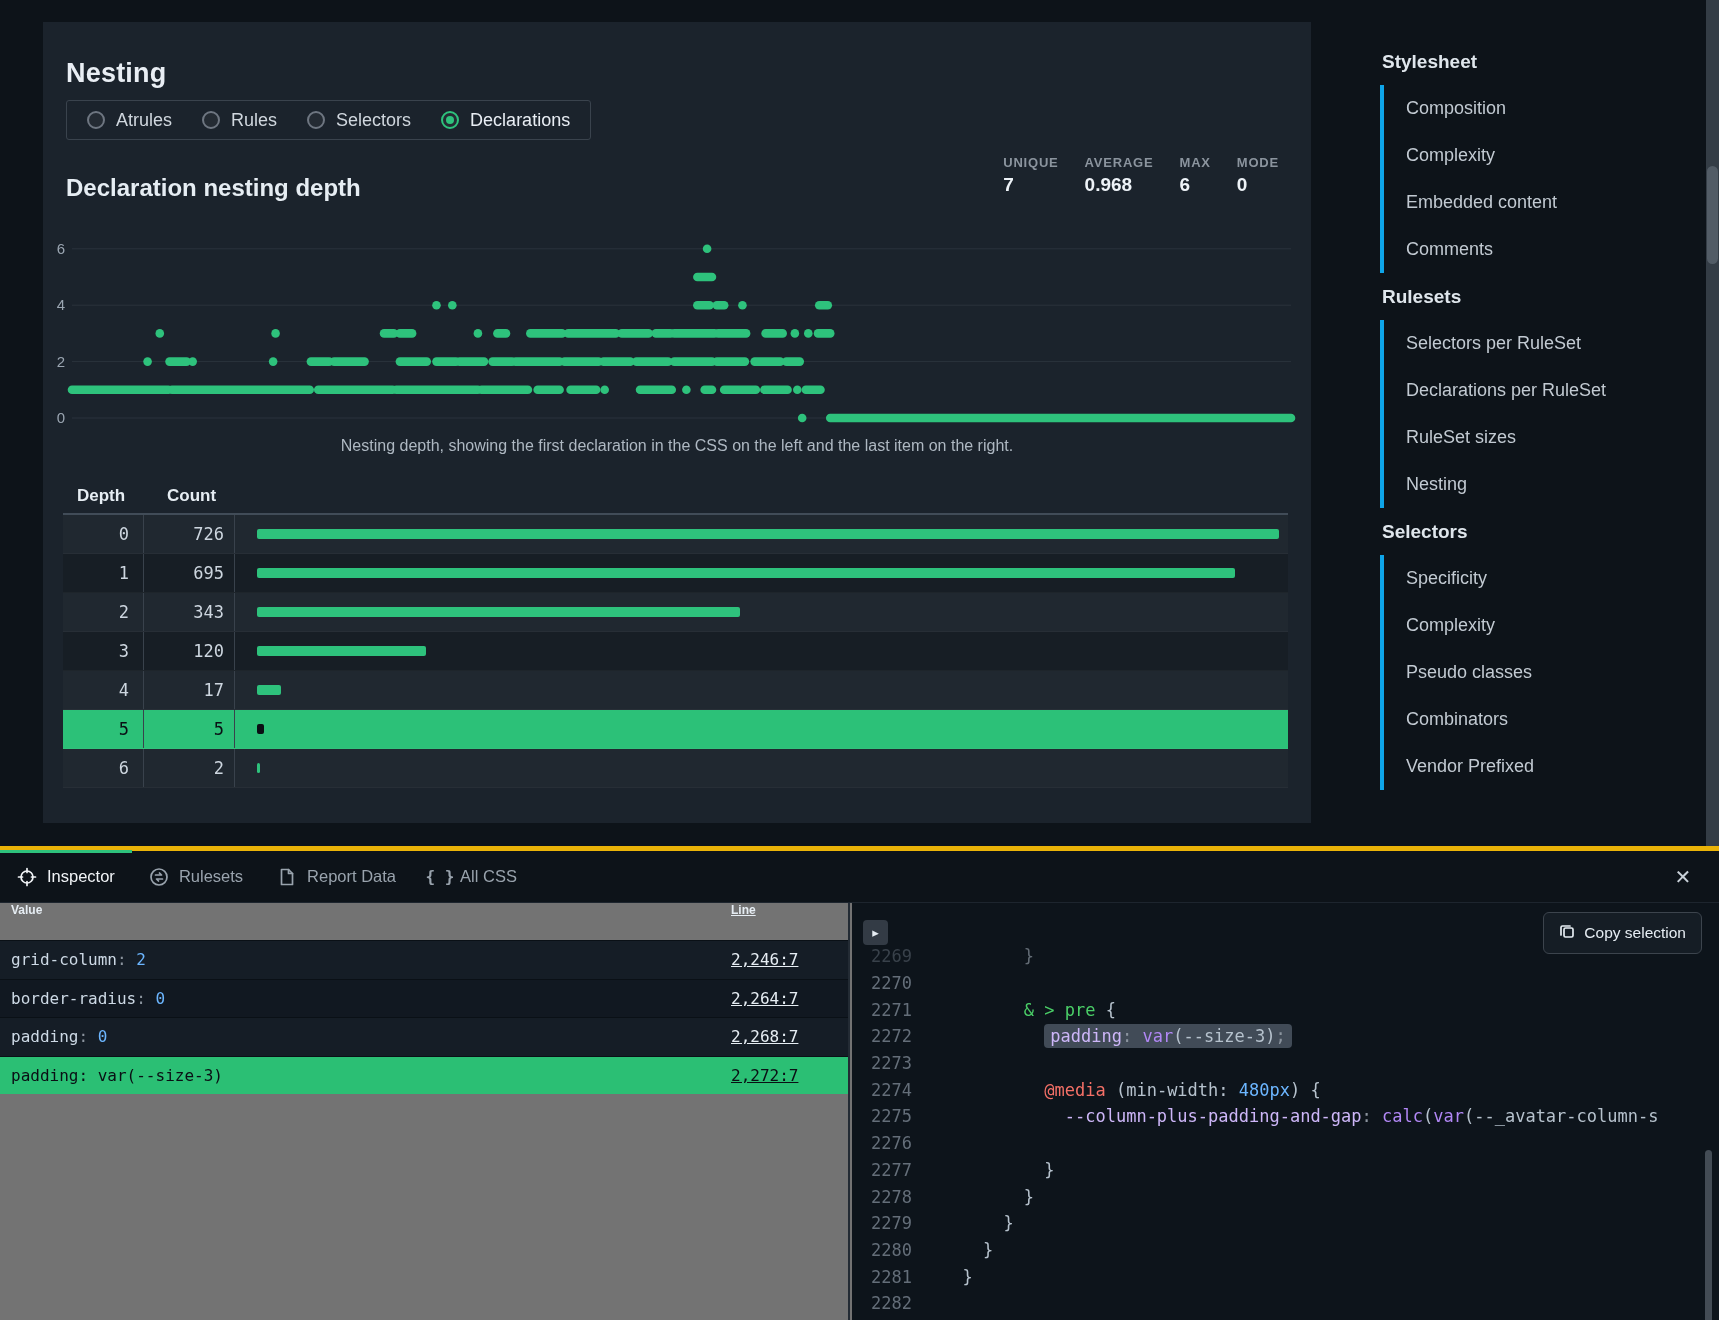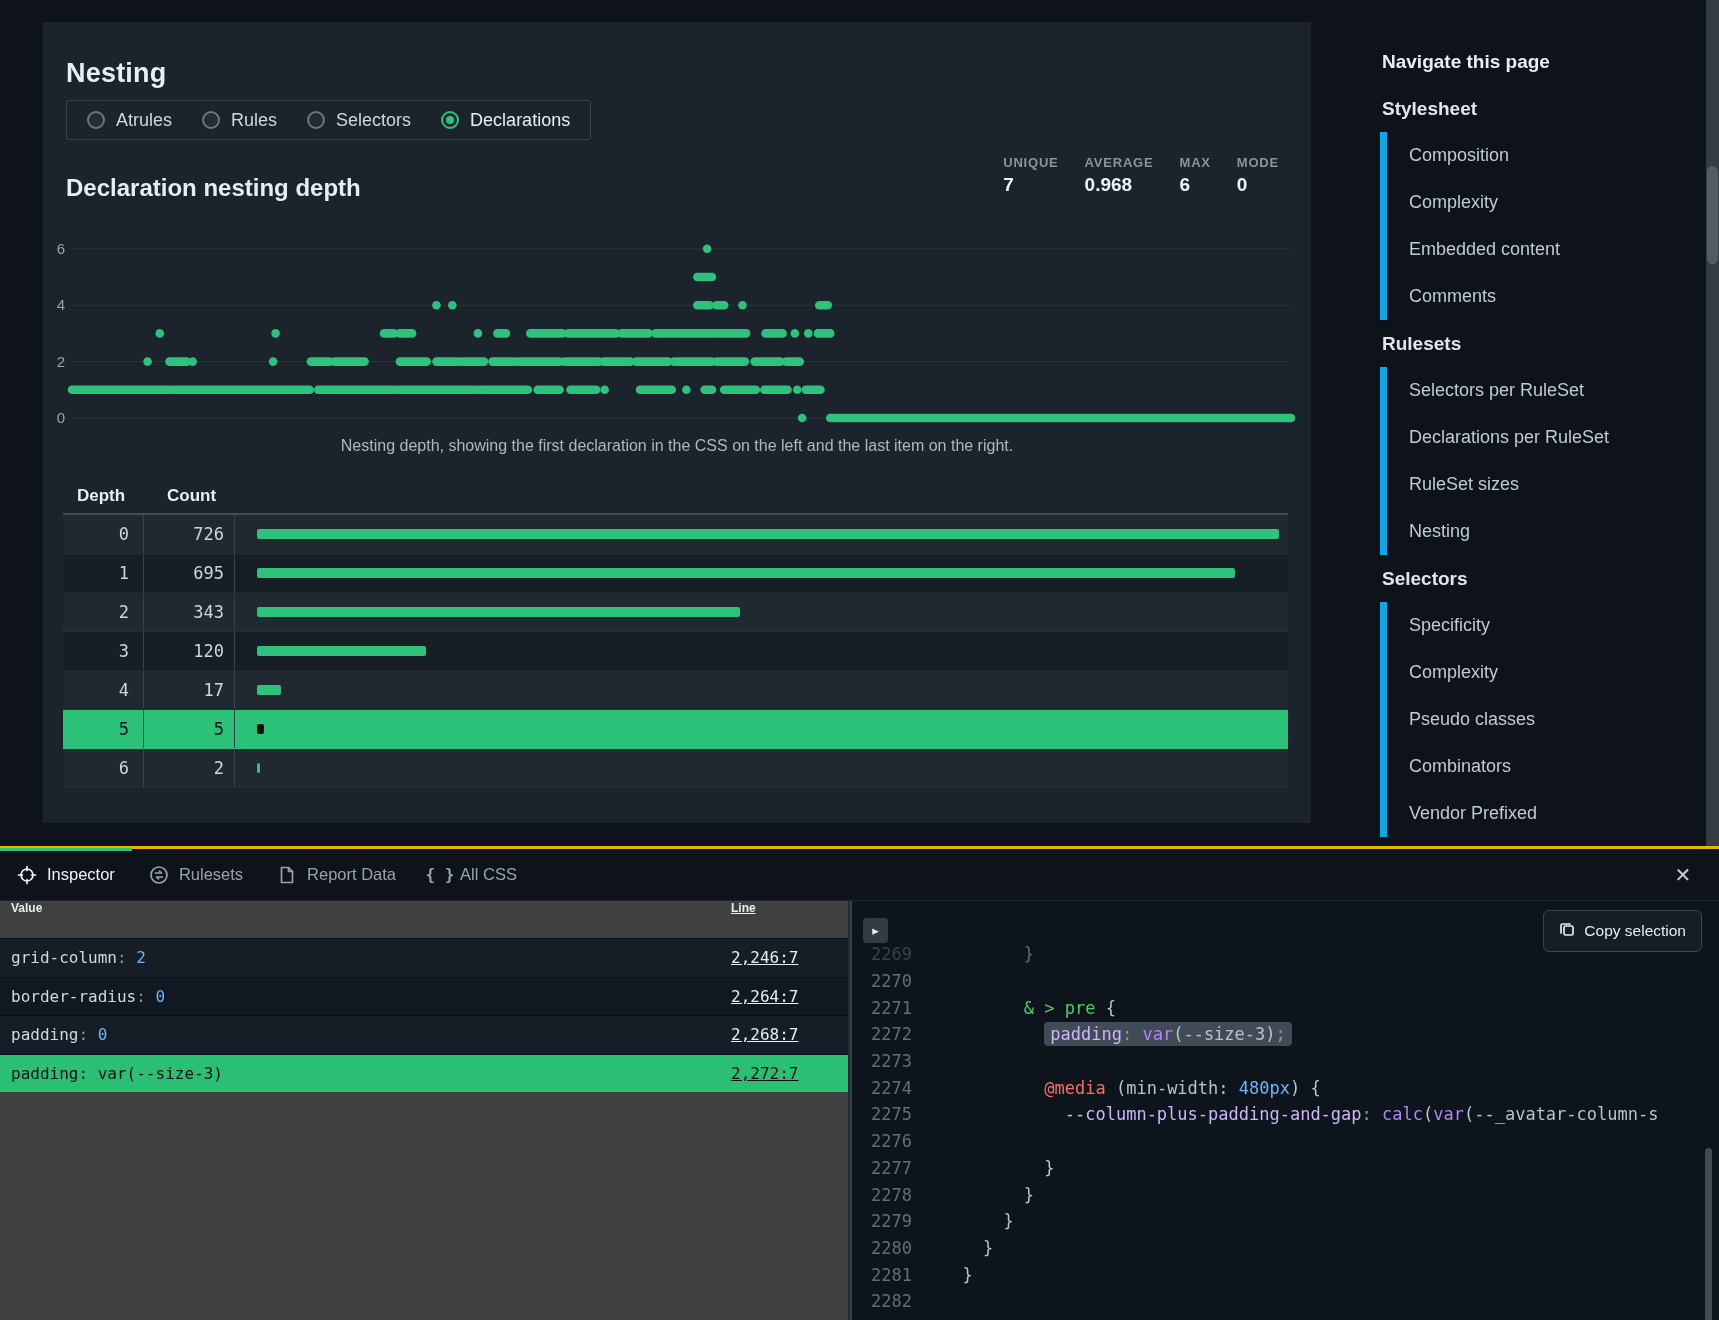--- a/index.html
+++ b/index.html
@@ -36,29 +36,29 @@
   .dt-row .c-count { width:91px; text-align:right; padding-right:10px; border-right:1px solid #39424c; align-self:stretch; display:flex; align-items:center; justify-content:flex-end; }
   .dt-row .c-bar { flex:1; padding-left:22px; }
   .dt-bar { height:10px; border-radius:2px; background:#2ec27c; }
   .dt-row.hl { background:#2cc178; color:#0a0f14; }
   .dt-row.hl .dt-bar { background:#0a0f14; }
 
   
   .sidebar { position:absolute; left:1380px; top:38px; width:316px; line-height:47px; }
   .sb-title { font-size:19px; font-weight:700; color:#e9eef4; padding-left:2px; }
   .sb-heading { font-size:19px; font-weight:700; color:#dfe6ec; padding-left:2px; }
-  .sb-group ul { list-style:none; border-left:7px solid #0ea5e9; padding-left:22px; }
+  .sb-group ul { list-style:none; border-left:4px solid #0ea5e9; padding-left:22px; }
   .sb-item { font-size:18px; color:#c2cad2; cursor:pointer; white-space:nowrap; }
 
   
   .page-scroll { position:absolute; left:1706px; top:0; width:13px; height:846px; background:#343d46; }
   .page-scroll .thumb { position:absolute; left:1px; top:166px; width:11px; height:98px; background:#525c66; border-radius:6px; }
 
   
-  .bottom { position:absolute; left:0; top:846px; width:1719px; height:474px; background:#404040; border-top:3px solid #eab308; }
+  .bottom { position:absolute; left:0; top:846px; width:1719px; height:474px; background:#737373; border-top:5px solid #eab308; }
   .tabbar { position:absolute; left:0; top:0; width:100%; height:52px; display:flex; align-items:stretch; border-bottom:1px solid #1d252e; background:#0d1319; }
   .tab { position:relative; display:flex; align-items:center; gap:10px; padding:0 17px; font-size:16.5px; color:#99a3ad; cursor:pointer; }
   .tab.active { color:#f0f3f6; }
   .tab.active::before { content:""; position:absolute; left:0; right:0; top:-1px; height:3px; background:#2ec27c; }
   .tab .ticon { display:inline-flex; width:20px; height:20px; align-items:center; justify-content:center; }
   .tab .braces { font-family:"DejaVu Sans Mono", monospace; font-size:16px; font-weight:700; }
   .close-btn { position:absolute; right:24px; top:14px; width:24px; height:24px; color:#c9d1d9; font-size:20px; line-height:24px; text-align:center; cursor:pointer; }
 
   
   .value-panel { position:absolute; left:0; top:52px; width:850px; height:422px; border-right:2px solid #232b34; }
@@ -257,21 +257,20 @@
         <div class="c-depth">6</div>
         <div class="c-count">2</div>
         <div class="c-bar">
           <div class="dt-bar" style="width: 3px;"></div>
         </div>
       </div>
     </div>
 </div>
 
 <aside class="sidebar">
-  <div class="sb-title">Navigate this page</div>
   <div id="sidebarGroups">
       <div class="sb-group">
         <div class="sb-heading">Stylesheet</div>
         <ul>
           <li class="sb-item">Composition</li>
           <li class="sb-item">Complexity</li>
           <li class="sb-item">Embedded content</li>
           <li class="sb-item">Comments</li>
         </ul>
       </div>

